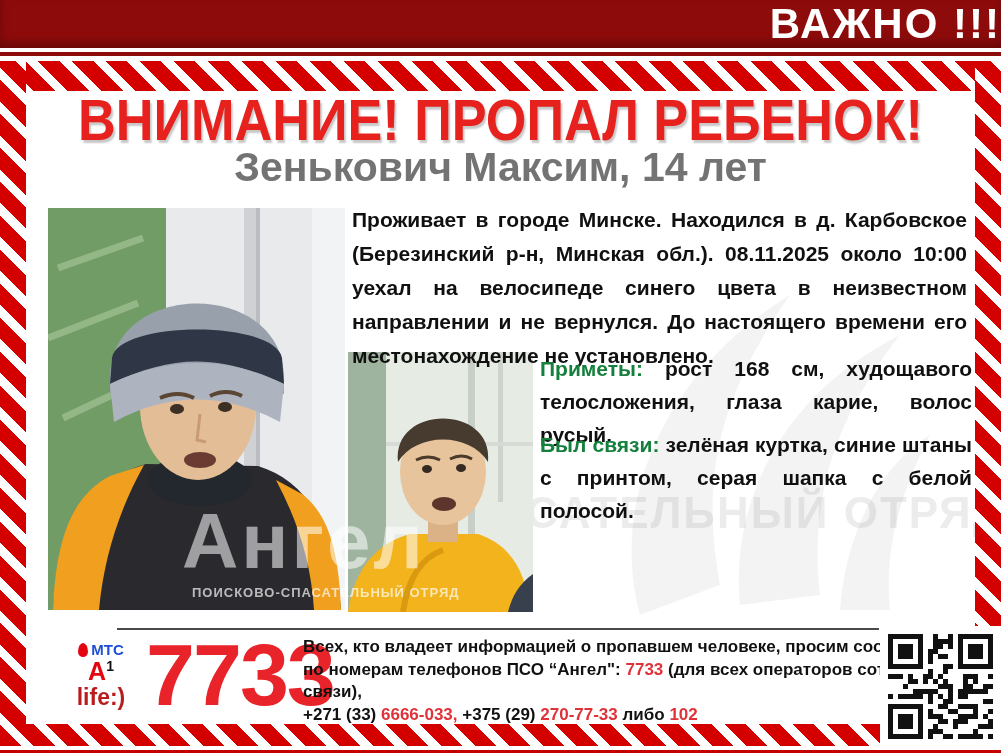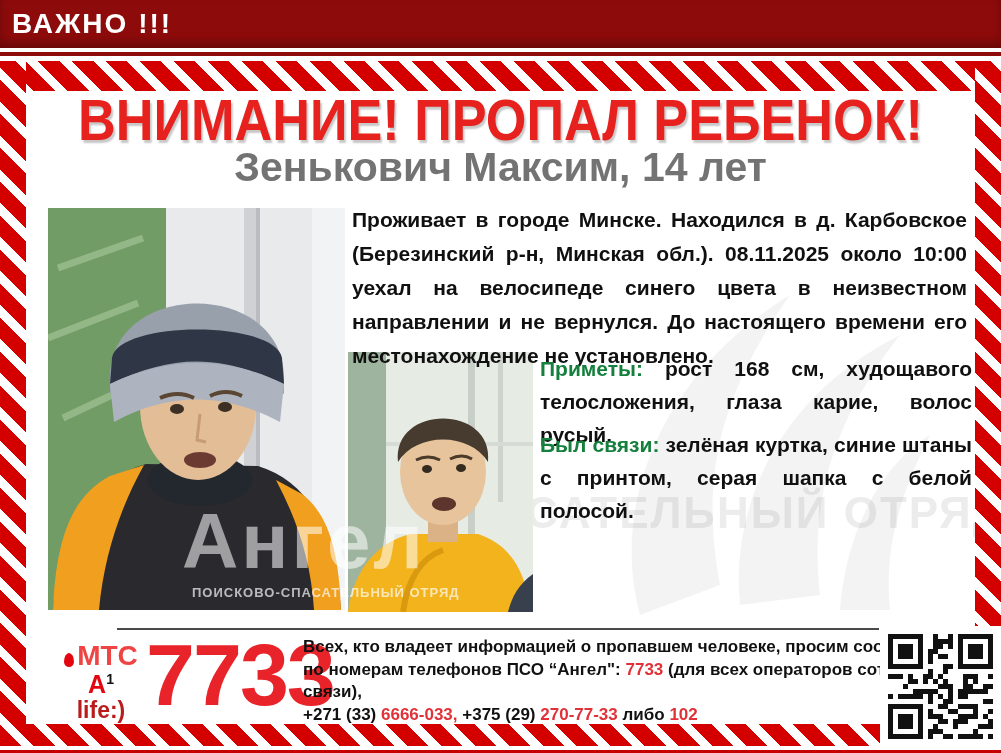--- a/index.html
+++ b/index.html
@@ -2,22 +2,22 @@
 <html><head>
 <meta charset="utf-8">
 <style>
   html,body{margin:0;padding:0;background:#fff;}
   .poster{position:relative;width:1001px;height:753px;background:#fff;overflow:hidden;
           font-family:"Liberation Sans",sans-serif;-webkit-font-smoothing:antialiased;}
 
   
   .banner{position:absolute;top:0;left:0;width:100%;height:48px;background:#8e0b0b;z-index:2;
           box-shadow:inset 0 -6px 10px rgba(0,0,0,.25);}
-  .banner span{display:block;color:#fff;font-weight:800;font-size:28px;line-height:48px;
-               padding-left:12px;letter-spacing:2px;}
+  .banner span{display:block;color:#fff;font-weight:800;font-size:42px;line-height:48px;
+               padding-left:12px;letter-spacing:2px;text-align:right;}
   .banner-underline{position:absolute;top:52px;left:0;width:100%;height:4px;background:#8e0b0b;z-index:2;}
 
   
   .stripe{position:absolute;background:repeating-linear-gradient(45deg,#d40000 0 15px,#ffffff 15px 24px);z-index:1;}
   .stripe-top{top:61px;left:0;width:100%;height:30px;}
   .stripe-left{top:61px;left:0;width:26px;height:685px;}
   .stripe-right{top:61px;right:0;width:26px;height:685px;}
   .stripe-bottom{top:724px;left:0;width:100%;height:22px;}
   .bottom-red-line{position:absolute;top:750px;left:0;width:100%;height:3px;background:#c40000;z-index:6;}
 
@@ -48,21 +48,21 @@
             color:rgba(255,255,255,.55);letter-spacing:3px;pointer-events:none;text-align:right;}
   .wm-squad{position:absolute;left:192px;top:585px;font-size:13px;font-weight:700;z-index:3;
             color:rgba(255,255,255,.68);letter-spacing:1px;pointer-events:none;}
   .wm-fragment{position:absolute;left:526px;top:488px;font-size:44px;font-weight:700;z-index:0;
                color:rgba(40,40,40,.09);letter-spacing:2px;pointer-events:none;white-space:nowrap;}
   .wm-wing{position:absolute;left:600px;top:255px;z-index:0;opacity:.05;pointer-events:none;}
 
   
   .footer-sep{position:absolute;top:628px;left:117px;width:762px;height:2px;background:#4a4a4a;z-index:2;}
   .operators{position:absolute;left:46px;top:642px;width:110px;text-align:center;z-index:2;line-height:1;}
-  .op-mts{color:#ef4444;font-weight:800;font-size:28px;margin-bottom:2px;white-space:nowrap;}
+  .op-mts{color:#1d4ed8;font-weight:800;font-size:15px;margin-bottom:2px;white-space:nowrap;}
   .drop-icon{display:inline-block;width:10px;height:14px;background:#e30611;
              border-radius:50%/62% 62% 38% 38%;margin-right:3px;vertical-align:-2px;}
   .op-a1{font-weight:900;font-size:25px;color:#e30611;margin-bottom:2px;}
   .op-a1 sup{color:#111;font-size:14px;font-weight:900;}
   .op-life{color:#b91c1c;font-weight:800;font-size:23px;}
   .hotline{position:absolute;left:146px;top:628px;margin:0;z-index:2;
            font-size:88px;line-height:94px;font-weight:900;color:#e8242a;letter-spacing:-2px;}
   .contact{position:absolute;left:303px;top:636px;width:582px;z-index:2;
            font-size:17px;font-weight:700;color:#111;}
   .contact-line{line-height:22.5px;white-space:nowrap;}

